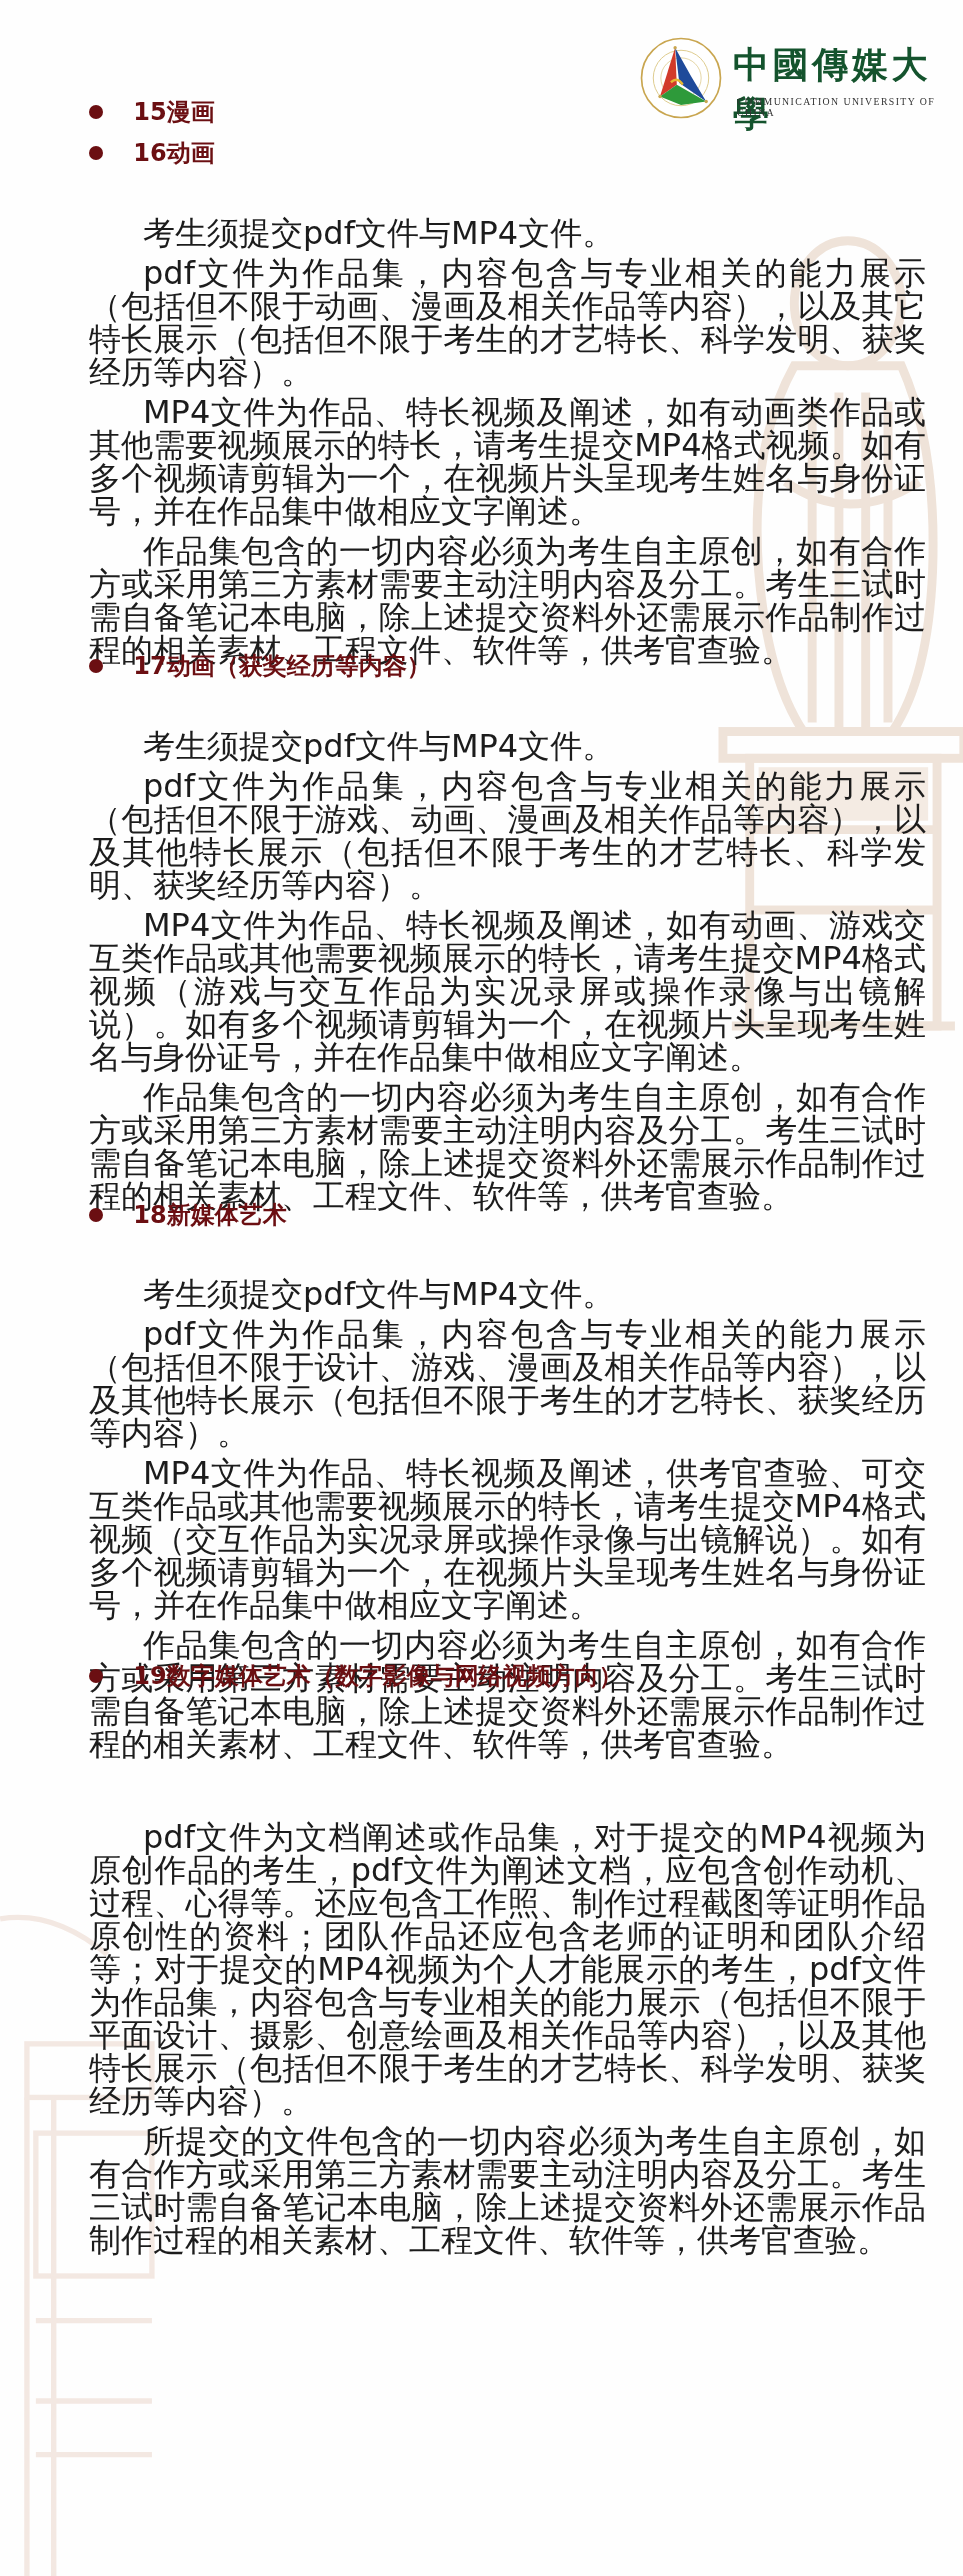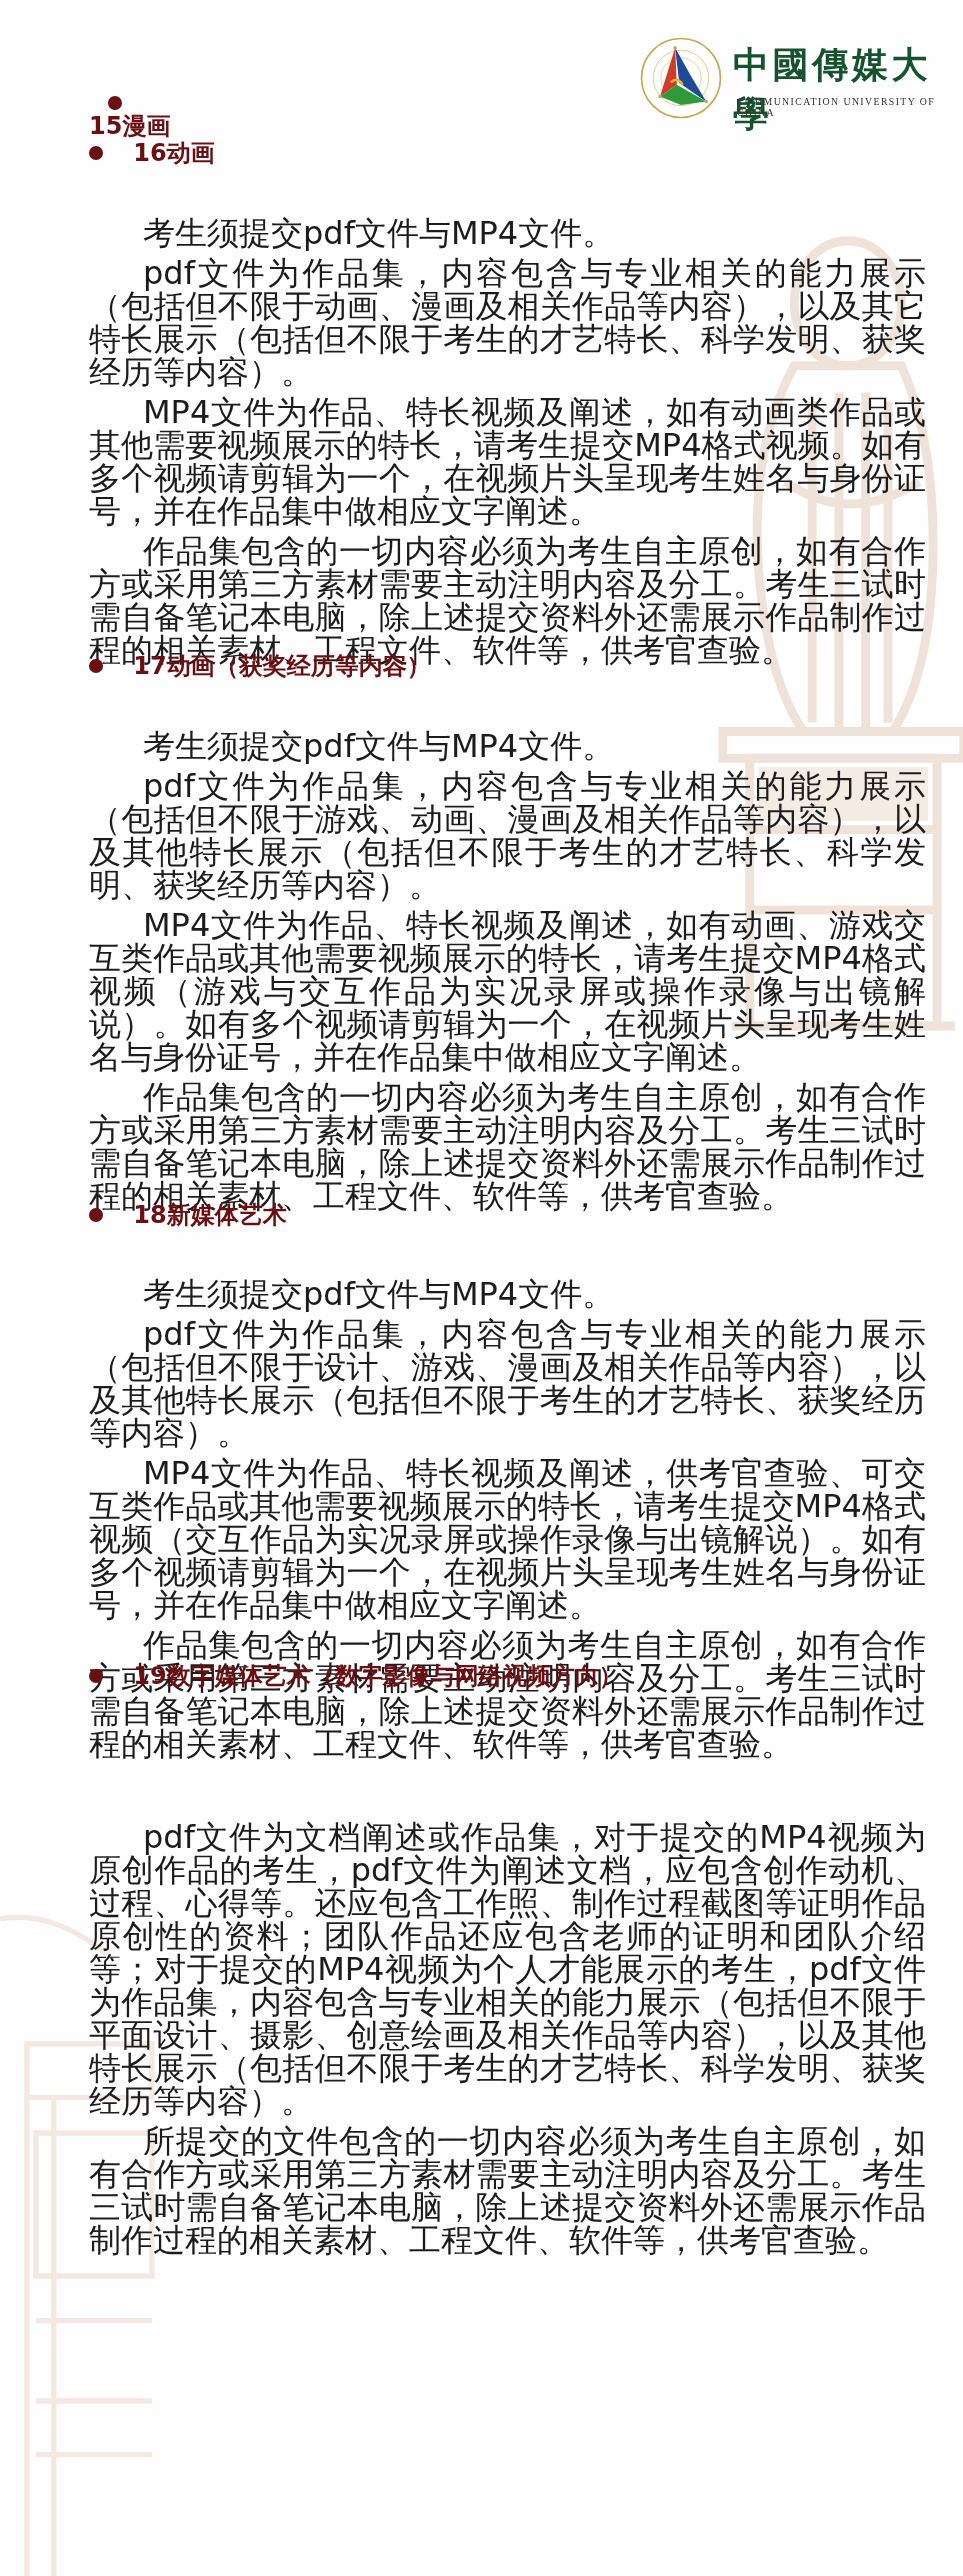--- a/index.html
+++ b/index.html
@@ -68,21 +68,21 @@
     <polygon points="25,72 45,58 80,78 50,82" fill="#2e9a3a"></polygon>
     <path d="M38 55 Q46 48 52 58" fill="none" stroke="#e7b930" stroke-width="3"></path>
     <circle cx="43" cy="14" r="2" fill="#c9a650"></circle>
     <circle cx="25" cy="72" r="2" fill="#c9a650"></circle>
     <circle cx="80" cy="78" r="2" fill="#c9a650"></circle>
   </svg>
   <div class="logo-cn">中國傳媒大學</div>
   <div class="logo-en">COMMUNICATION UNIVERSITY OF CHINA</div>
 </div>
 
-<div class="heading" style="top:96px;flex-direction:column;">
+<div class="heading" style="top:96px;">
   <span class="dot"></span>
   <span class="h-text">15漫画</span>
 </div>
 
 <div class="heading" style="top:137px;">
   <span class="dot"></span>
   <span class="h-text">16动画</span>
 </div>
 
 <div class="section" style="top:217px;">

